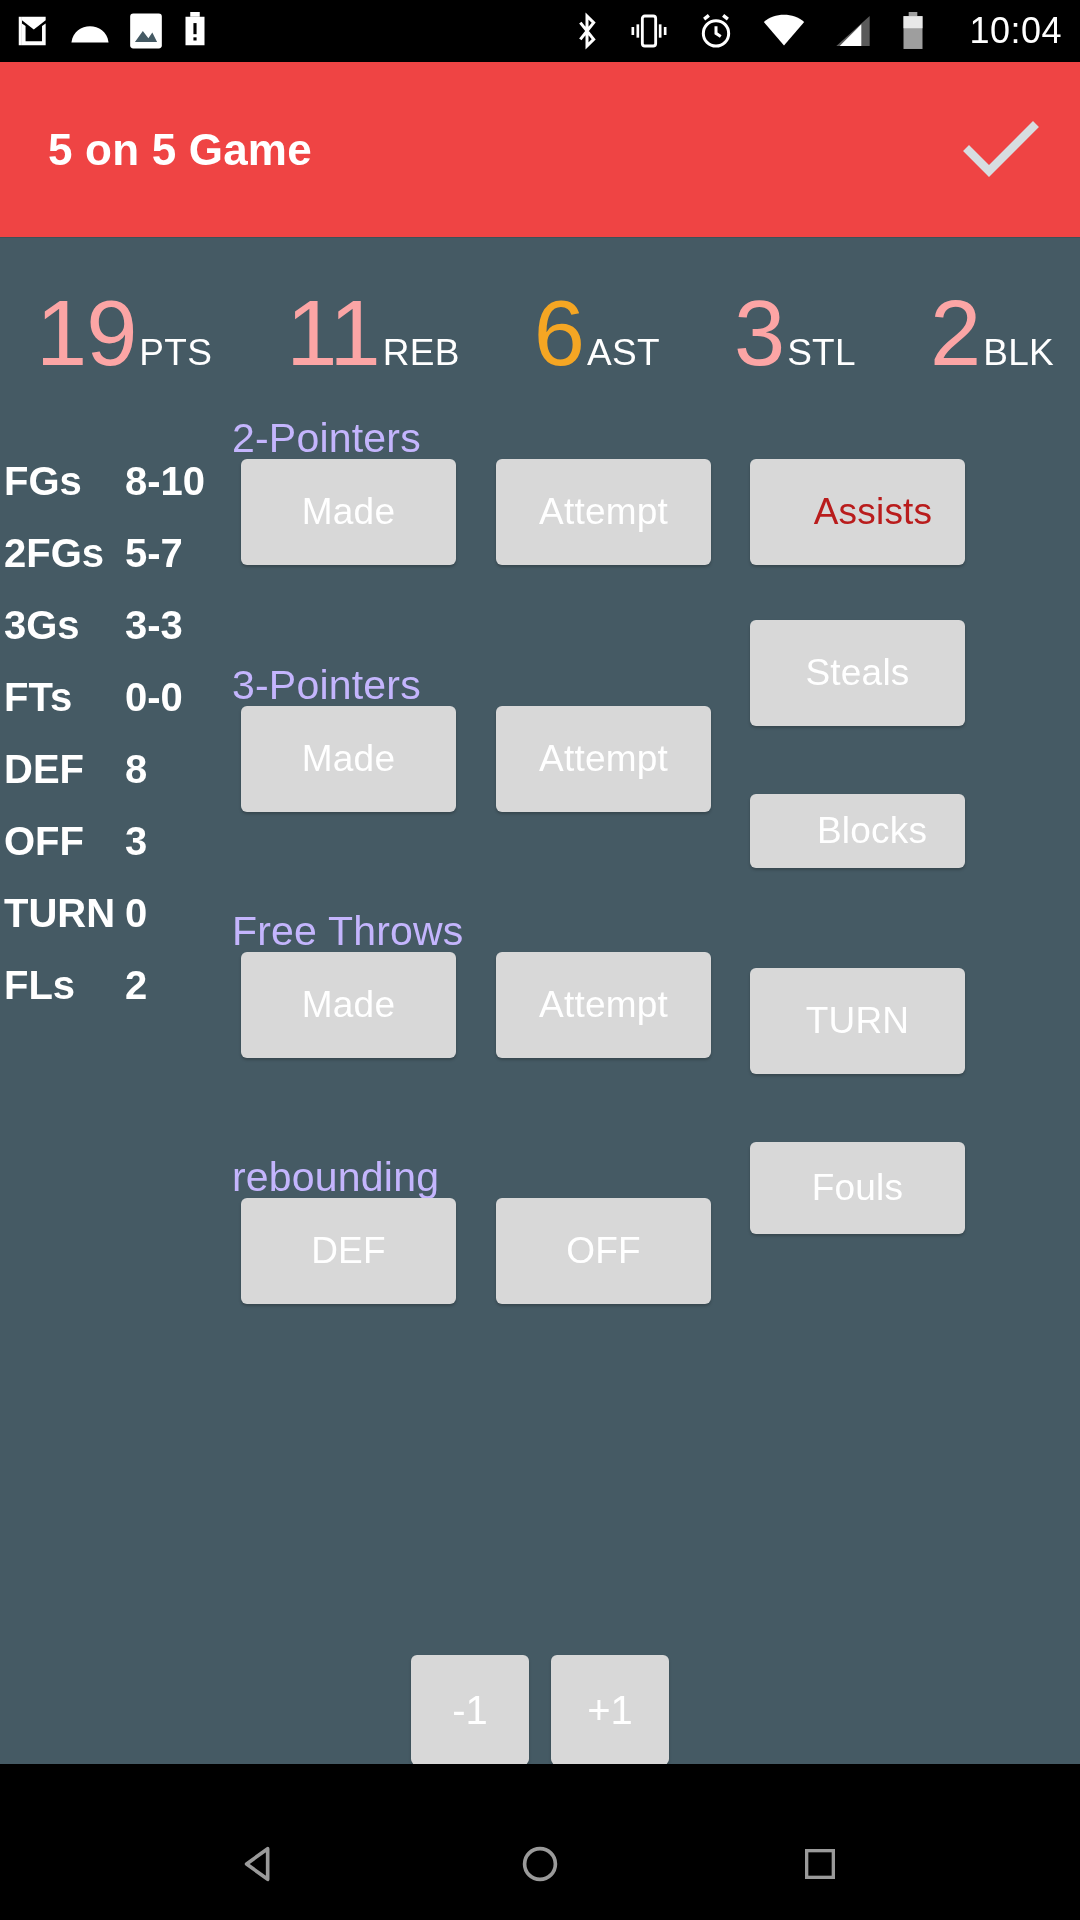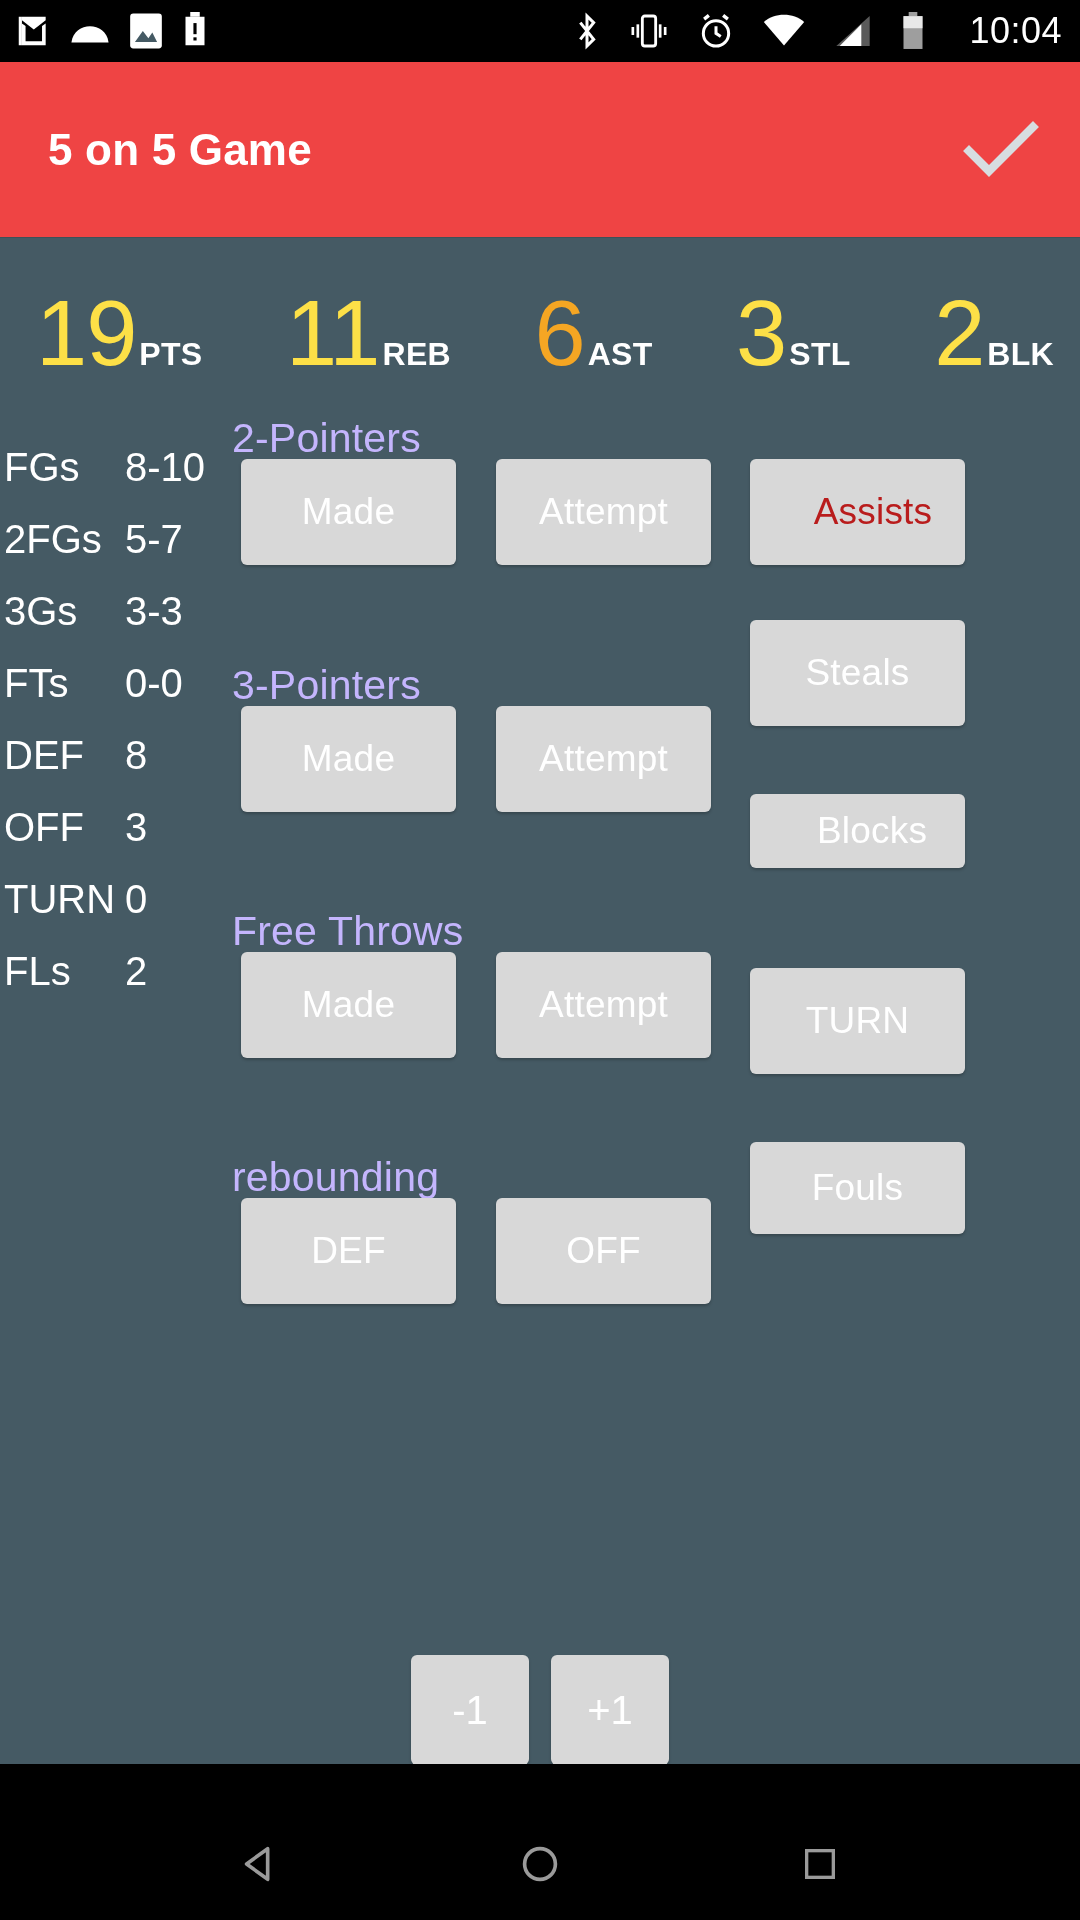--- a/index.html
+++ b/index.html
@@ -39,36 +39,36 @@
   .check-btn { margin-left:auto; width:86px; height:86px; display:flex; align-items:center; justify-content:center; }
 
   
   .summary {
     position:absolute; top:239px; left:0; width:1080px; height:140px;
     display:flex; align-items:flex-end; justify-content:space-between;
     padding:0 26px 0 36px;
   }
   .stat { display:flex; align-items:baseline; }
   .stat .num {
-    font-size:92px; font-weight:400; color:#fde047; line-height:1;
+    font-size:92px; font-weight:400; color:#fca5a5; line-height:1;
     letter-spacing:-1px;
   }
   .stat .num.hl { color:#F5A623; }
   .stat .lbl {
-    font-size:32px; font-weight:700; color:#FFFFFF; margin-left:3px;
+    font-size:37px; font-weight:400; color:#FFFFFF; margin-left:3px;
     letter-spacing:.3px;
   }
 
   
   .leftcol {
     position:absolute; top:445px; left:0; width:260px;
   }
   .lrow {
-    display:flex; height:72px; align-items:flex-start;
-    color:#FFFFFF; font-size:40px; font-weight:400;
+    display:flex; height:72px; align-items:center;
+    color:#FFFFFF; font-size:40px; font-weight:700;
   }
   .lrow .lkey { width:125px; padding-left:4px; }
   .lrow .lval { }
 
   
   .grid { position:absolute; top:445px; left:260px; width:820px; }
 
   .section-head {
     position:absolute; color:#c4b5fd; font-size:41px; font-weight:400;
     letter-spacing:.2px;

